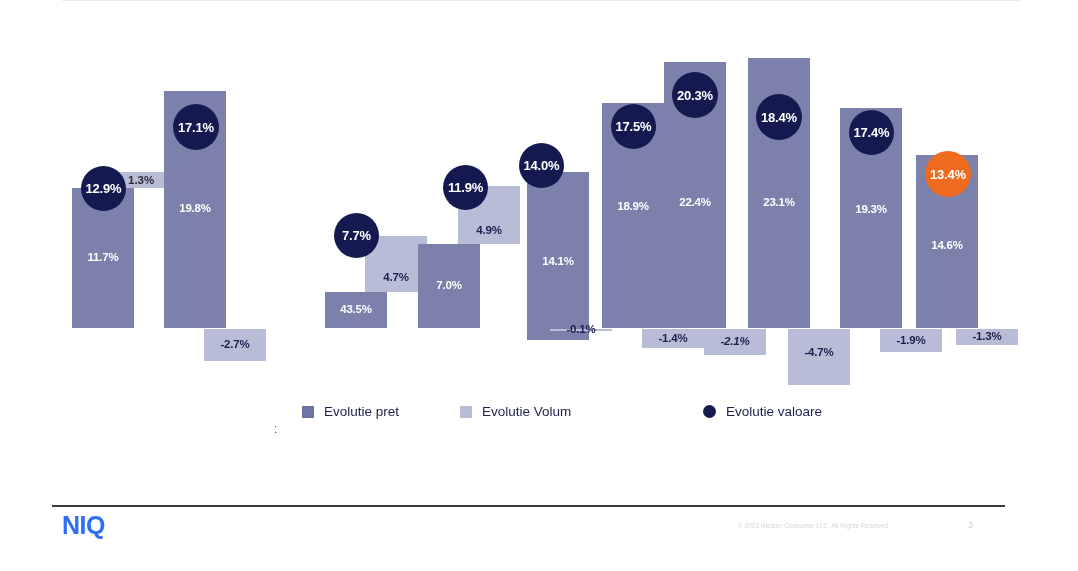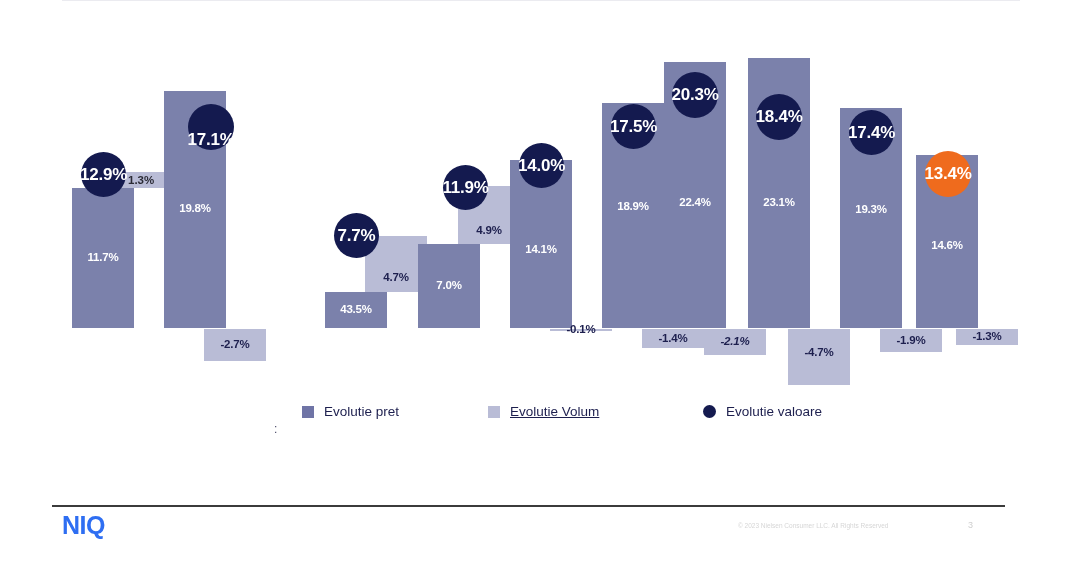--- a/index.html
+++ b/index.html
@@ -73,21 +73,21 @@
   }
 
   
   .bubble {
     position: absolute;
     border-radius: 50%;
     display: flex;
     align-items: center;
     justify-content: center;
     color: #ffffff;
-    font-size: 17px;
+    font-size: 13px;
     font-weight: bold;
     letter-spacing: -0.2px;
     white-space: nowrap;
   }
   .bubble-navy   { background: #141a4f; }
   .bubble-orange { background: #ef6b1d; }
 
   
   #legend {
     position: absolute;
@@ -190,33 +190,33 @@
     <div class="zero-line"></div>
 
     <div class="bar-group" style="left:72px;">
       <div class="seg seg-volume" style="top:172px;height:16px;">
         <span class="seg-label lbl-on-light" style="visibility:hidden;">1.3%</span>
       </div>
       <div class="seg seg-price" style="top:188px;height:140px;">
         <span class="seg-label lbl-on-dark">11.7%</span>
       </div>
       <span class="seg-label-outside" style="left:56px;top:175px;">1.3%</span>
-      <div class="bubble bubble-navy" style="left:9px;top:152px;width:45px;height:45px;justify-content:center;">
+      <div class="bubble bubble-navy" style="left:9px;top:166px;width:45px;height:45px;justify-content:center;">
         <span>12.9%</span>
       </div>
     </div>
 
     <div class="bar-group" style="left:164px;">
       <div class="seg seg-price" style="top:91px;height:237px;">
         <span class="seg-label lbl-on-dark" style="position:absolute;top:112px;">19.8%</span>
       </div>
       <div class="seg seg-volume" style="top:329px;height:32px;">
         <span class="seg-label lbl-on-light">-2.7%</span>
       </div>
-      <div class="bubble bubble-navy" style="left:24px;top:104px;width:46px;height:46px;align-items:flex-end;">
+      <div class="bubble bubble-navy" style="left:9px;top:104px;width:46px;height:46px;">
         <span>17.1%</span>
       </div>
     </div>
 
     <div class="bar-group" style="left:325px;">
       <div class="seg seg-volume" style="top:236px;height:56px;">
         <span class="seg-label lbl-on-light" style="position:absolute;top:36px;">4.7%</span>
       </div>
       <div class="seg seg-price" style="top:292px;height:36px;">
         <span class="seg-label lbl-on-dark">43.5%</span>
@@ -232,21 +232,21 @@
       </div>
       <div class="seg seg-price" style="top:244px;height:84px;">
         <span class="seg-label lbl-on-dark">7.0%</span>
       </div>
       <div class="bubble bubble-navy" style="left:25px;top:165px;width:45px;height:45px;">
         <span>11.9%</span>
       </div>
     </div>
 
     <div class="bar-group" style="left:510px;">
-      <div class="seg seg-price" style="top:160px;height:168px;">
+      <div class="seg seg-price" style="top:172px;height:168px;margin-left:17px;">
         <span class="seg-label lbl-on-dark" style="position:absolute;top:84px;">14.1%</span>
       </div>
       <div class="seg seg-volume" style="top:329px;height:2px;">
         <span class="seg-label lbl-on-light" style="position:absolute;top:-5px;">-0.1%</span>
       </div>
       <div class="bubble bubble-navy" style="left:9px;top:143px;width:45px;height:45px;">
         <span>14.0%</span>
       </div>
     </div>
 
@@ -311,21 +311,21 @@
     </div>
   </div>
 
   <div id="legend">
     <div class="legend-item" style="left:270px;top:4px;padding-left:32px;">
       <span class="swatch-sq price"></span>
       <span>Evolutie pret</span>
     </div>
     <span id="legend-stray-colon">:</span>
 
-    <div class="legend-item" style="left:488px;top:4px;text-decoration:underline;">
+    <div class="legend-item" style="left:460px;top:4px;">
       <span class="swatch-sq volume"></span>
       <span>Evolutie Volum</span>
     </div>
 
     <div class="legend-item" style="left:703px;top:4px;">
       <span class="swatch-dot"></span>
       <span>Evolutie valoare</span>
     </div>
   </div>
 

